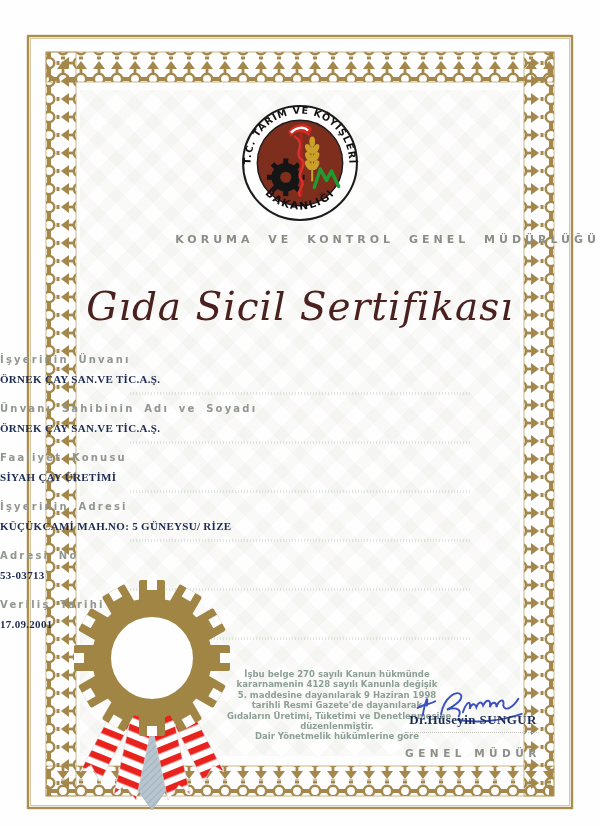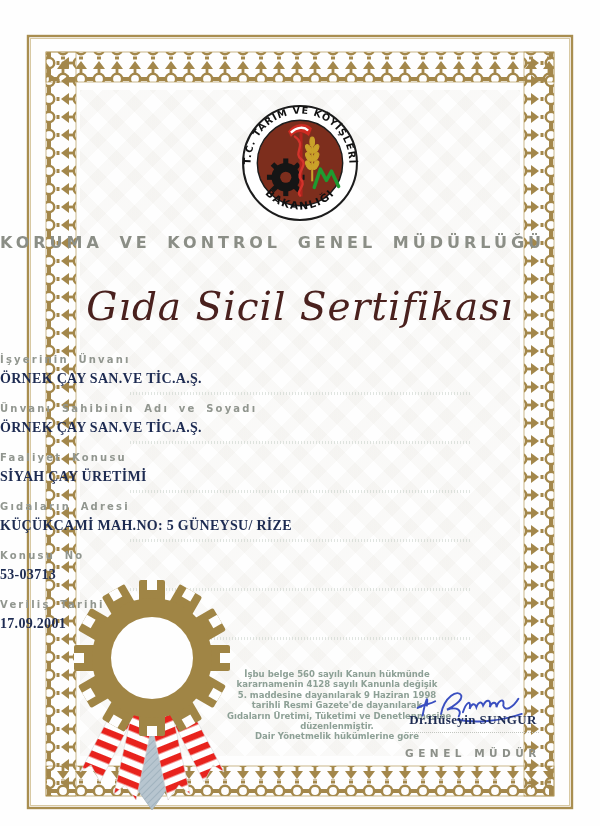--- a/index.html
+++ b/index.html
@@ -13,37 +13,37 @@
       repeating-linear-gradient(45deg, rgba(170,160,135,.055) 0 12px, rgba(255,255,255,0) 12px 26px),
       repeating-linear-gradient(-45deg, rgba(170,160,135,.05) 0 12px, rgba(255,255,255,0) 12px 26px);
     pointer-events:none;
   }
   .border-svg,.content{position:absolute;left:0;top:0;}
   .content{width:600px;height:826px;}
 
   .emblem{position:absolute;left:239px;top:100px;width:122px;height:122px;}
 
   .issuer{
-    position:absolute;left:0;right:0;top:233px;text-align:left;
-    font-size:16px;font-weight:bold;letter-spacing:4px;word-spacing:7px;color:#8b8e86;
+    position:absolute;left:0;right:0;top:233px;text-align:right;
+    font-size:11px;font-weight:bold;letter-spacing:4px;word-spacing:7px;color:#8b8e86;
   }
   .title{
     position:absolute;left:0;right:0;top:256px;text-align:center;
     font-family:"DejaVu Serif","Liberation Serif",serif;font-style:italic;
     font-size:39px;color:#4a211e;letter-spacing:1px;margin-top:28px;
   }
 
   .fields{position:absolute;left:0;right:0;top:354px;text-align:left;}
   .field-label{
     font-size:10px;line-height:12px;font-weight:bold;color:#91968f;
     letter-spacing:2.2px;word-spacing:4px;margin-bottom:6px;
   }
   .field-value{
     font-family:"Liberation Serif","DejaVu Serif",serif;font-weight:bold;
-    font-size:14px;line-height:14px;color:#1d2b52;letter-spacing:.3px;margin-bottom:6px;
+    font-size:11px;line-height:14px;color:#1d2b52;letter-spacing:.3px;margin-bottom:6px;
   }
   .field-sep{
     height:3px;width:340px;margin:0 auto 8px auto;opacity:.5;
     background:repeating-linear-gradient(90deg,#c2ccc4 0 1px,rgba(255,255,255,0) 1px 3px);
   }
 
   .rosette{position:absolute;left:52px;top:566px;width:200px;height:252px;}
 
   .legal{
     position:absolute;left:227px;top:669px;width:220px;text-align:center;
@@ -175,27 +175,27 @@
         <div class="field-sep"></div>
       </div>
 
       <div class="field">
         <div class="field-label">Faaliyet Konusu</div>
         <div class="field-value">SİYAH ÇAY ÜRETİMİ</div>
         <div class="field-sep"></div>
       </div>
 
       <div class="field">
-        <div class="field-label">Gıdaların Adresi</div>
+        <div class="field-label">İşyerinin Adresi</div>
         <div class="field-value">KÜÇÜKCAMİ MAH.NO: 5  GÜNEYSU/ RİZE</div>
         <div class="field-sep"></div>
       </div>
 
       <div class="field">
-        <div class="field-label">Konusu No</div>
+        <div class="field-label">Adresi No</div>
         <div class="field-value">53-03713</div>
         <div class="field-sep"></div>
       </div>
 
       <div class="field">
         <div class="field-label">Veriliş Tarihi</div>
         <div class="field-value">17.09.2001</div>
         <div class="field-sep"></div>
       </div>
     </div>
@@ -272,21 +272,21 @@
               <rect x="-13" y="-78" width="26" height="26" rx="2"></rect>
               <rect x="-5" y="-78" width="10" height="10" fill="#fefefe"></rect>
             </g>
           <circle r="60"></circle>
         </g>
         <circle r="41" fill="#fefefe"></circle>
       </g>
     </svg>
 
     <div class="legal" id="legal">
-        <div class="legal-line">İşbu belge 560 sayılı Kanun hükmünde</div>
+        <div class="legal-line">İşbu belge 270 sayılı Kanun hükmünde</div>
         <div class="legal-line">kararnamenin 4128 sayılı Kanunla değişik</div>
         <div class="legal-line">5. maddesine dayanılarak 9 Haziran 1998</div>
         <div class="legal-line">tarihli Resmi Gazete'de dayanılarak</div>
         <div class="legal-line">Gıdaların Üretimi, Tüketimi ve Denetlenmesine</div>
         <div class="legal-line">düzenlenmiştir.</div>
         <div class="legal-line">Dair Yönetmelik hükümlerine göre</div>
       </div>
 
     <div class="sig-block">
       <svg class="sig-scrawl" viewBox="0 0 140 50">

